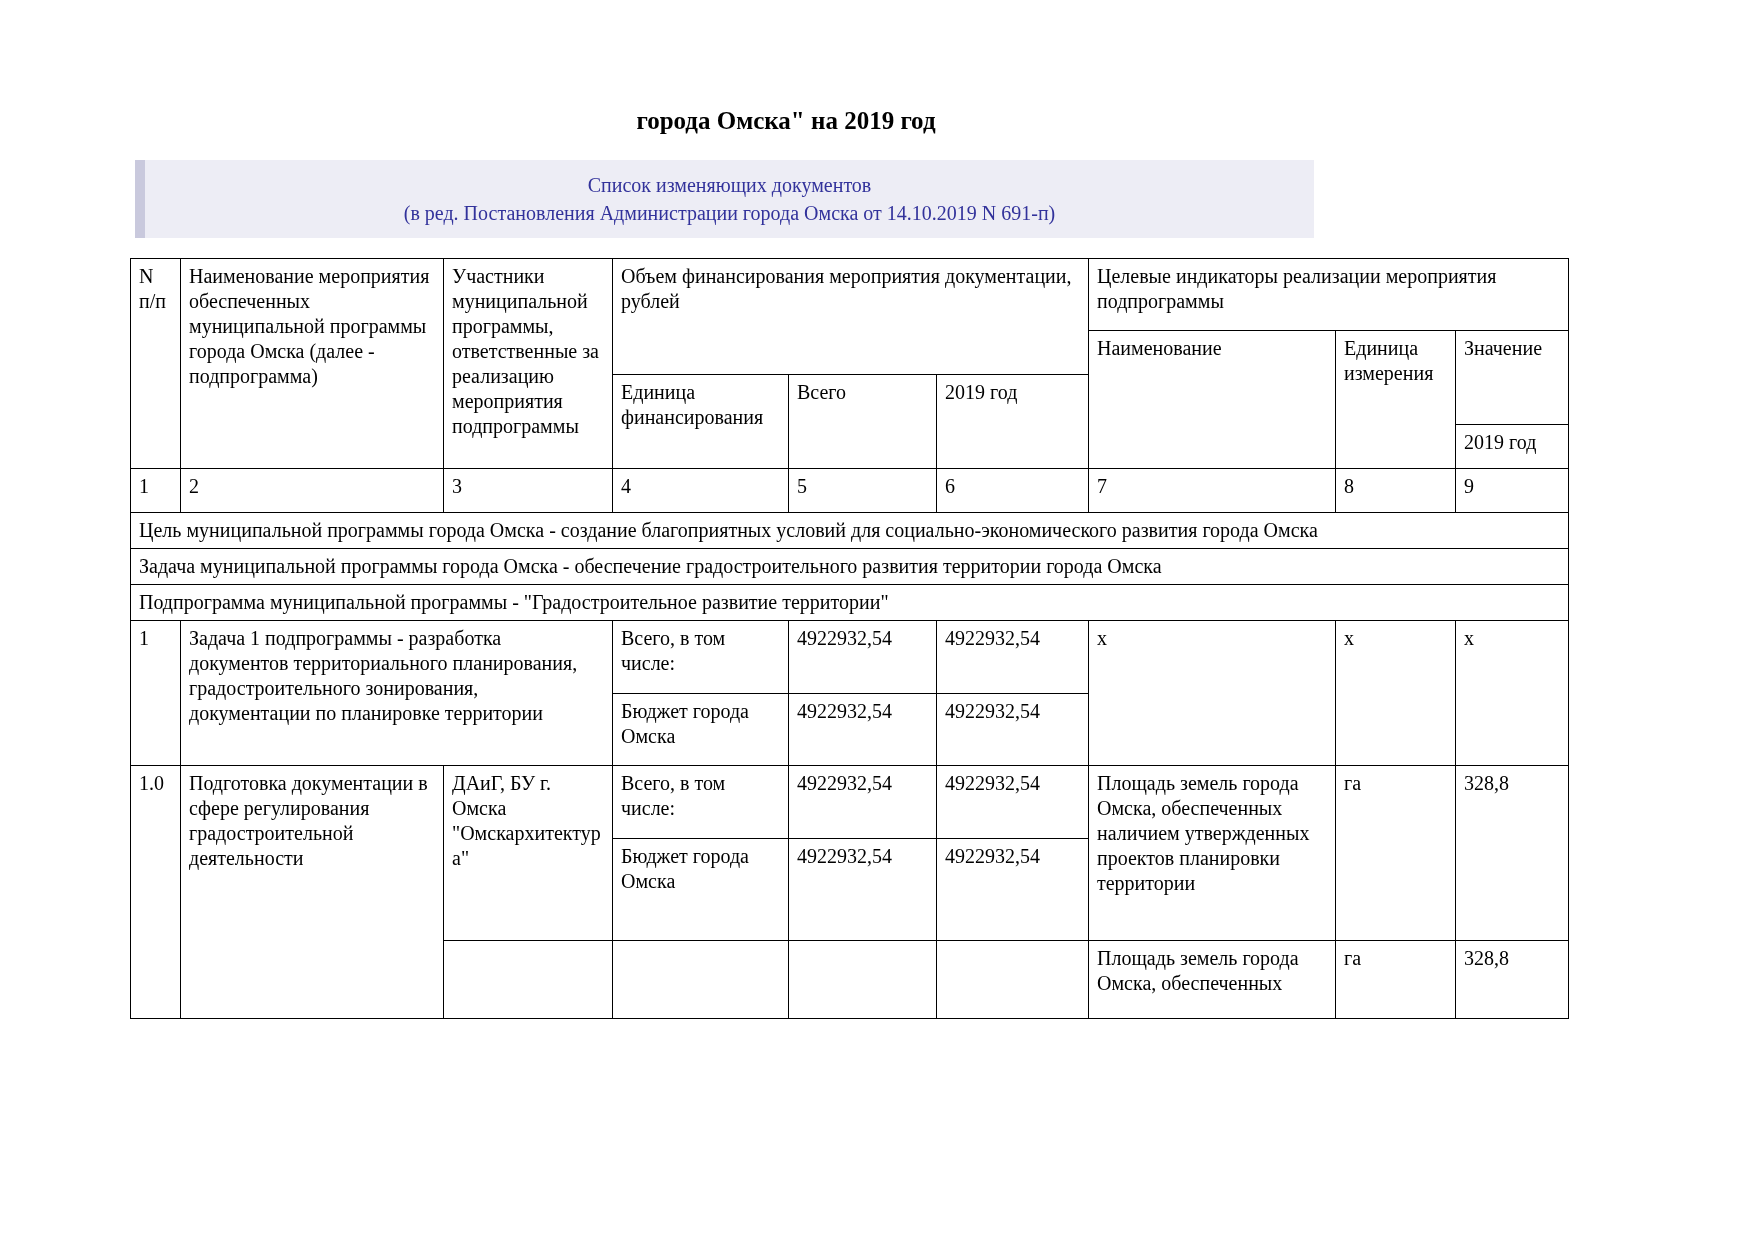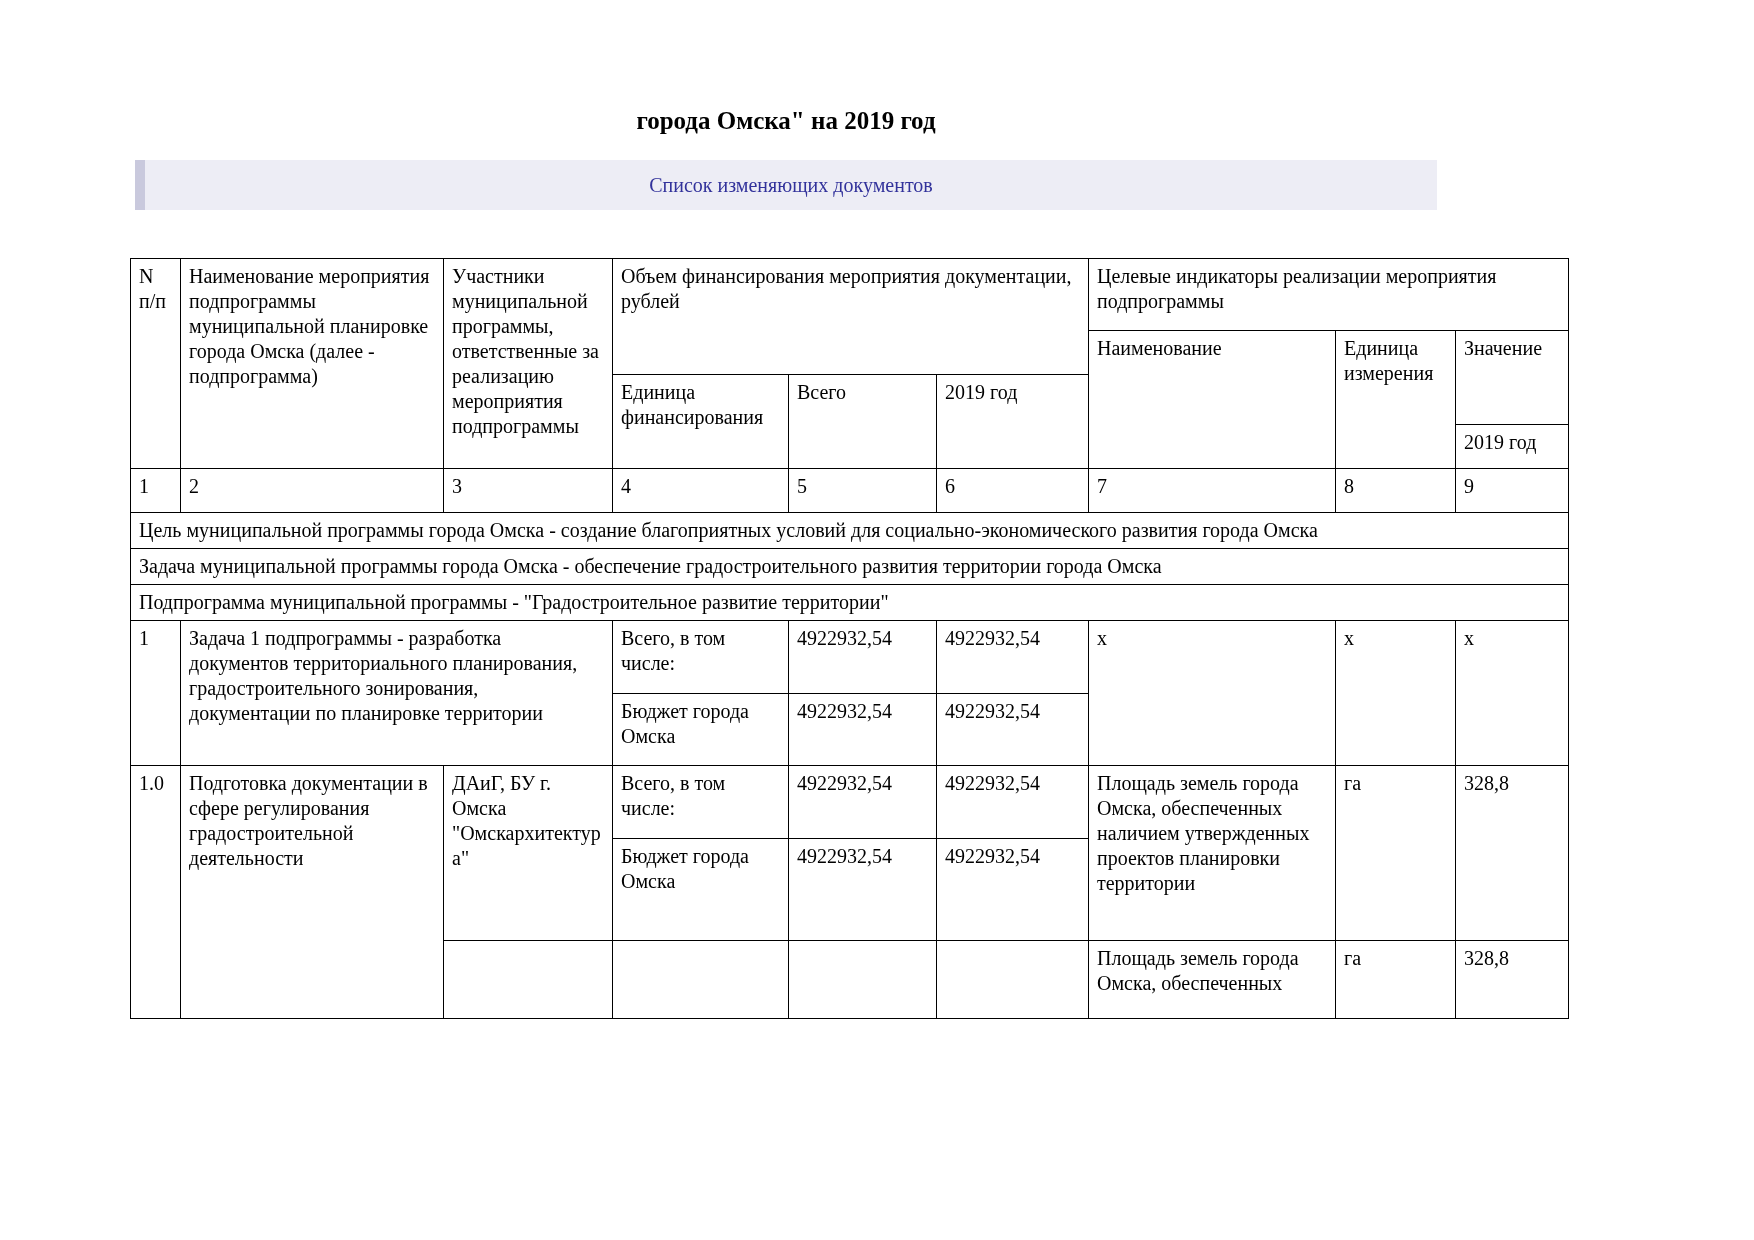--- a/index.html
+++ b/index.html
@@ -10,21 +10,21 @@
     color:#000;
   }
   .page { position:relative; width:1754px; height:1240px; overflow:hidden; background:#fff; }
 
   .doc-title {
     position:absolute; top:106px; left:135px; width:1302px;
     text-align:center; font-size:25px; font-weight:bold; line-height:1.2;
   }
 
   .notice {
-    position:absolute; top:160px; left:135px; width:1302px;
+    position:absolute; top:160px; left:135px; width:1179px;
     background:#ededf5; border-left:10px solid #c9c9dd;
     padding:11px 24px; text-align:center;
     color:#32329b; font-size:20px; line-height:1.4;
   }
 
   .table-wrap { position:absolute; top:258px; left:130px; width:1438px; }
   table.program {
     border-collapse:collapse; table-layout:fixed; width:1438px;
     font-size:20px;
   }
@@ -55,40 +55,41 @@
 </style>
 </head>
 <body>
 
 <div class="page">
 
   <h1 class="doc-title">города Омска" на 2019 год</h1>
 
   <div class="notice">
     <div>Список изменяющих документов</div>
+    <div>(в ред. Постановления Администрации города Омска от 14.10.2019 N 691-п)</div>
   </div>
 
   <div class="table-wrap">
     <table class="program">
       <colgroup>
         <col style="width:50px">
           <col style="width:263px">
           <col style="width:169px">
         <col style="width:176px">
           <col style="width:148px">
           <col style="width:152px">
         <col style="width:247px">
           <col style="width:120px">
           <col style="width:113px">
       </colgroup>
       <tbody>
 
         <tr class="hr1">
           <td class="hdr" rowspan="4">N п/п</td>
-          <td class="hdr" rowspan="4">Наименование мероприятия подпрограммы муниципальной планировке города Омска (далее - подпрограмма)</td>
+          <td class="hdr" rowspan="4">Наименование мероприятия обеспеченных муниципальной программы города Омска (далее - подпрограмма)</td>
           <td class="hdr" rowspan="4">Участники муниципальной программы, ответственные за реализацию мероприятия подпрограммы</td>
           <td class="hdr" colspan="3" rowspan="2">Объем финансирования мероприятия документации, рублей</td>
           <td class="hdr" colspan="3">Целевые индикаторы реализации мероприятия подпрограммы</td>
         </tr>
         <tr class="hr2">
           <td class="hdr" rowspan="3">Наименование</td>
           <td class="hdr" rowspan="3">Единица измерения</td>
           <td class="hdr" rowspan="2">Значение</td>
         </tr>
         <tr class="hr3">

